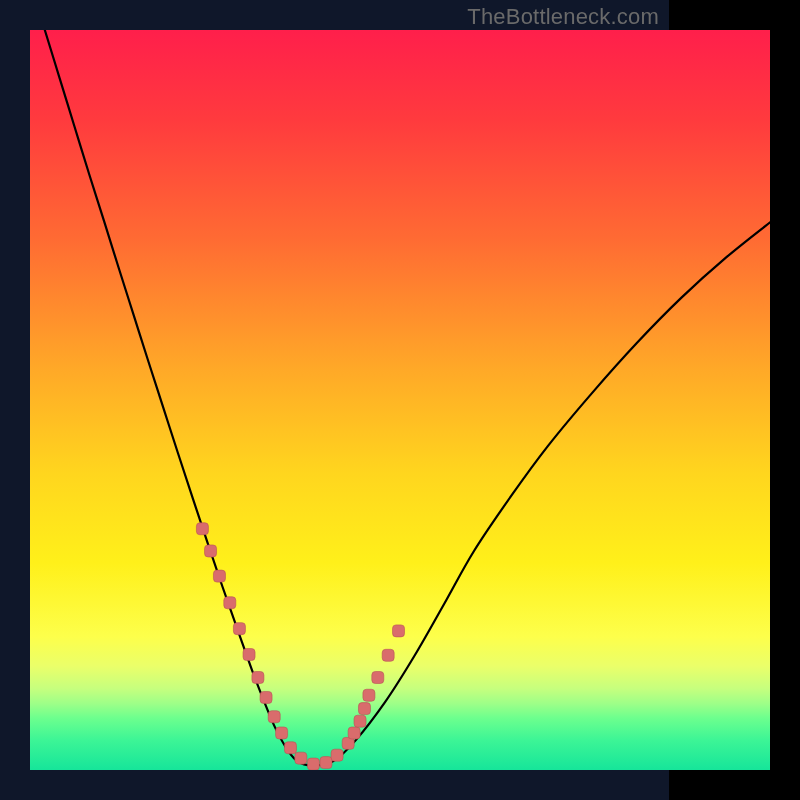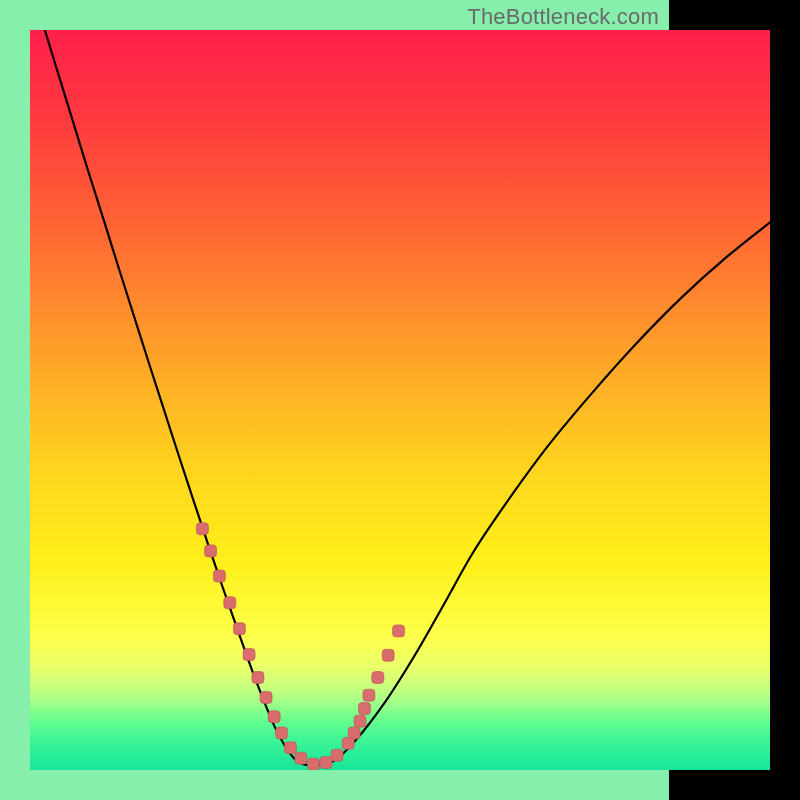--- a/index.html
+++ b/index.html
@@ -8,21 +8,21 @@
     width: 800px;
     height: 800px;
     overflow: hidden;
     background: #000;
     font-family: Arial, Helvetica, sans-serif;
   }
   .frame {
     position: relative;
     width: 669px;
     height: 800px;
-    background: #86efac;
+    background: #0f172a;
   }
   .plot-area {
     position: absolute;
     left: 30px;
     top: 30px;
     width: 740px;
     height: 740px;
     background: linear-gradient(
       to bottom,
       #ff1f4b 0%,

